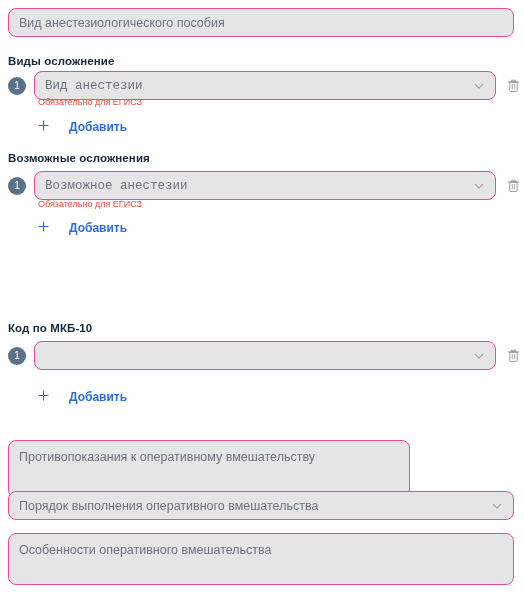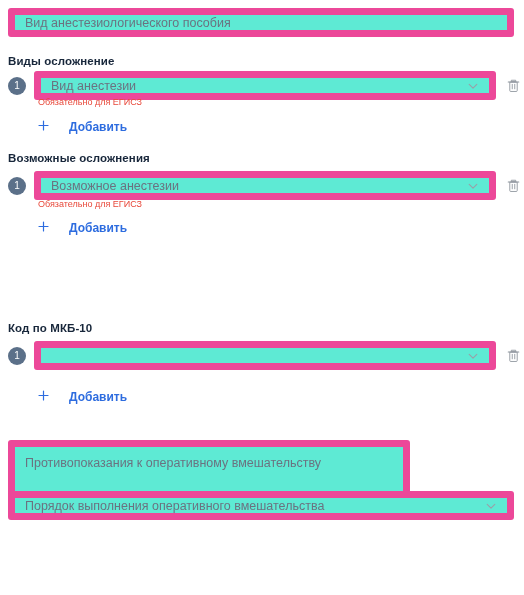--- a/index.html
+++ b/index.html
@@ -8,23 +8,23 @@
     background:#ffffff;
     font-family:"Liberation Sans", sans-serif;
     color:#1b2a3d;
     overflow:hidden;
   }
   .page{position:relative;width:524px;height:595px;box-sizing:border-box;}
 
   
   .field{
     box-sizing:border-box;
-    border:7px solid #ec4899;
-    border-radius:3px;
-    background:#5eead4;
+    border:1px solid #ec4899;
+    border-radius:8px;
+    background:#e5e5e5;
   }
   .field-text{
     height:29px;
     display:flex;align-items:center;
     padding:0 10px;
     font-size:12.5px;
     color:#6b7280;
   }
   .field-area{
     padding:8px 10px;
@@ -62,21 +62,21 @@
   .badge{
     width:18px;height:18px;flex:0 0 18px;
     border-radius:50%;
     background:#5b7089;
     color:#ffffff;
     font-size:10px;
     display:flex;align-items:center;justify-content:center;
     margin-right:8px;
     line-height:1;
   }
-  .row-select{flex:1;}
+  .row-select{flex:1;font-family:Liberation Mono, monospace;}
   .trash-btn{
     width:17px;height:18px;flex:0 0 17px;
     margin-left:9px;
     display:flex;align-items:center;justify-content:center;
   }
   .trash-btn svg{display:block;}
 
   .err{
     font-size:9px;
     color:#e8483a;
@@ -212,14 +212,17 @@
 
   <div class="abs field field-select" style="left:8px;top:491px;width:506px;gap:24px;">
     <span class="sel-text">Порядок выполнения оперативного вмешательства</span>
     <span class="chev">
       <svg viewBox="0 0 12 12" width="12" height="12">
         <path d="M2.2 4.4 L6 8.1 L9.8 4.4" fill="none" stroke="#9aa0a8" stroke-width="1.1" stroke-linecap="round" stroke-linejoin="round"></path>
       </svg>
     </span>
   </div>
 
+  <div class="abs field field-area" style="left:8px;top:533px;width:506px;height:52px;">
+    <span>Особенности оперативного вмешательства</span>
+  </div>
 
 </div>
 
 </body></html>

